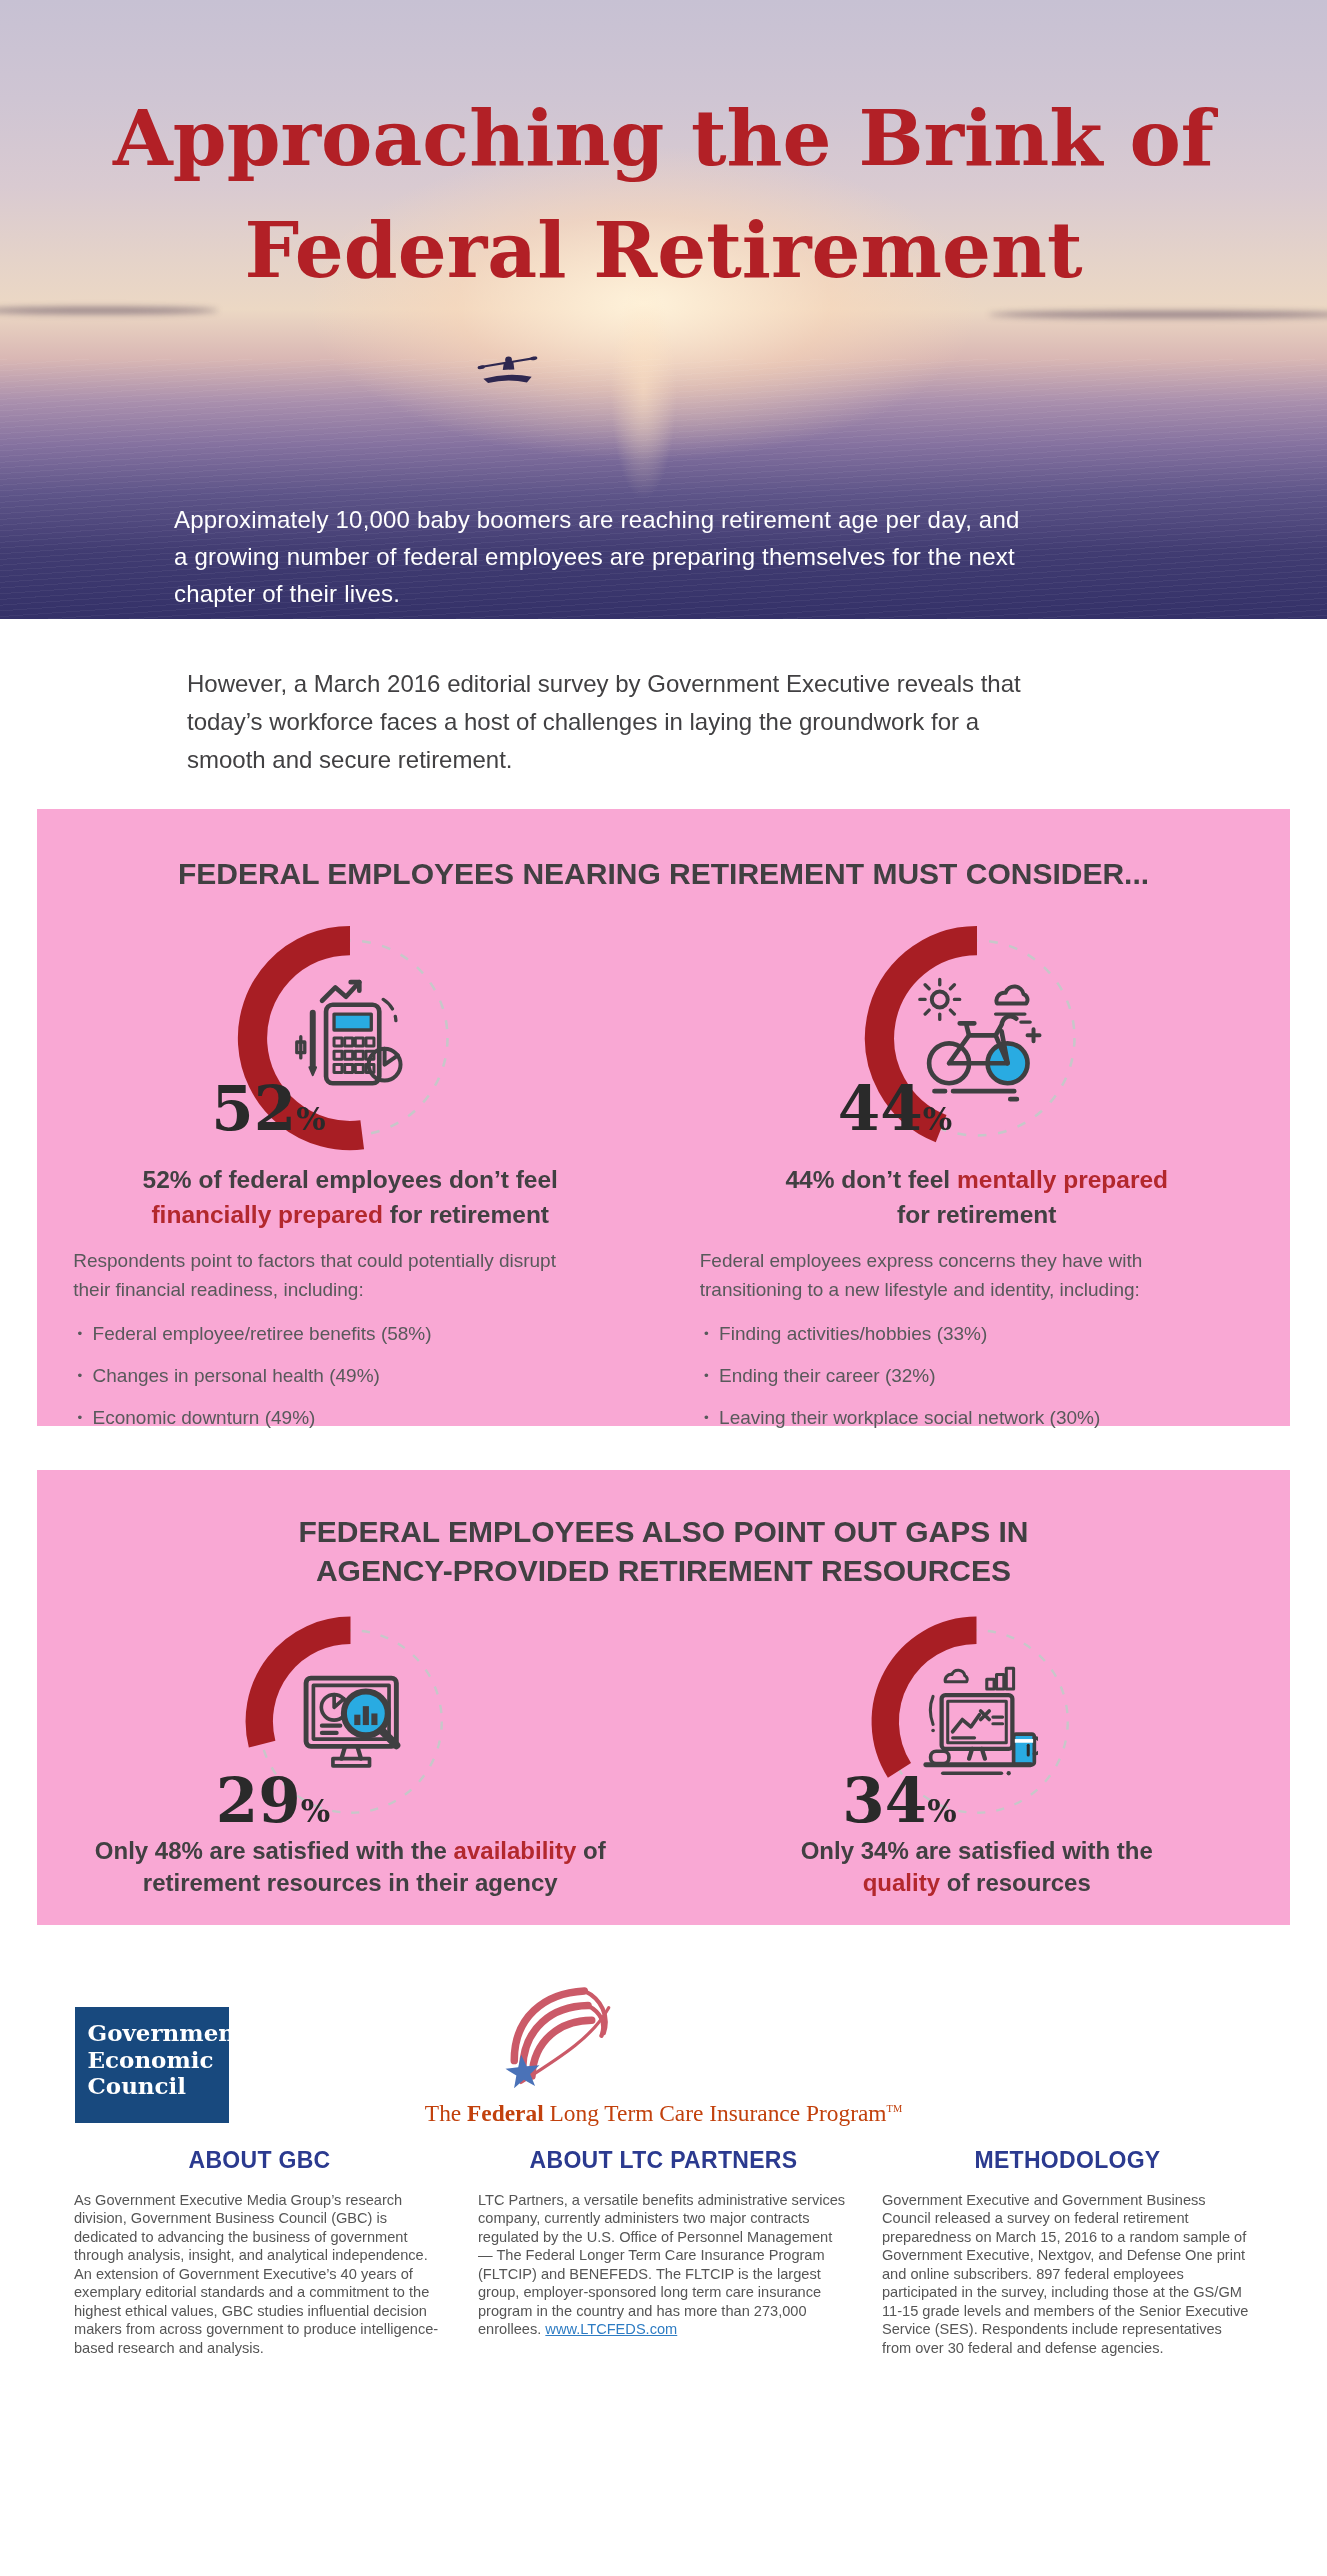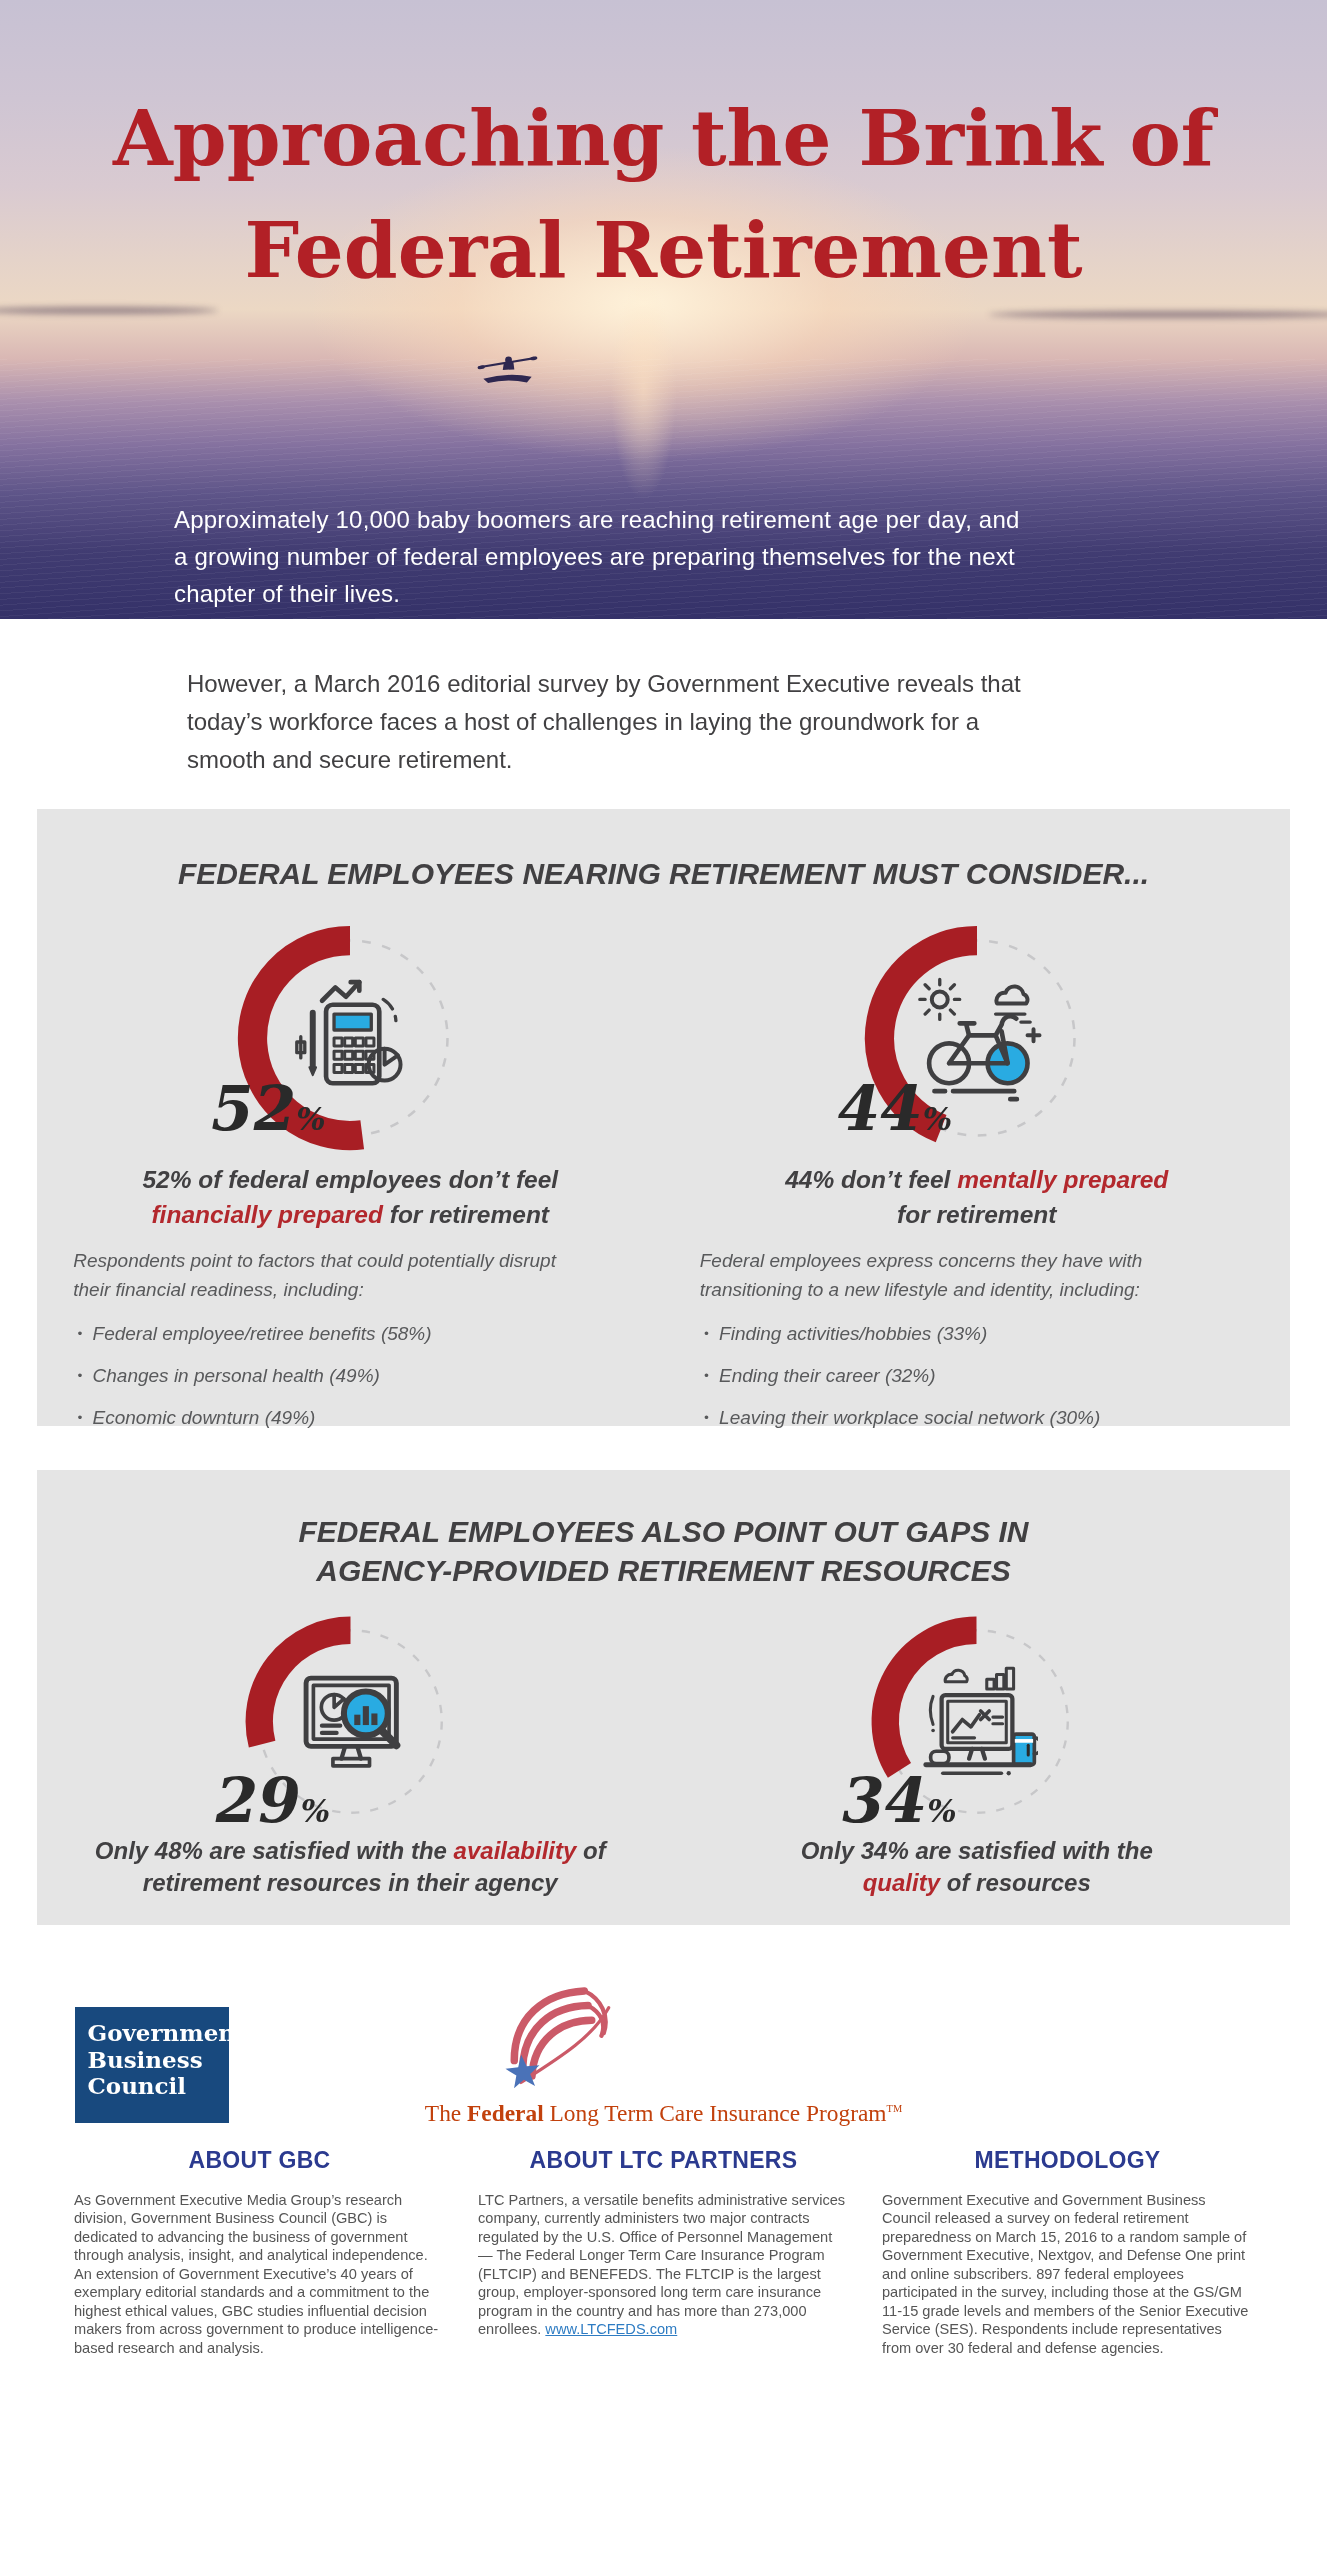--- a/index.html
+++ b/index.html
@@ -30,21 +30,21 @@
   .hero-intro {
     position:absolute; left:174px; top:501px; width:1046px; z-index:3;
     color:#ffffff; font-size:24px; line-height:1.55; white-space:pre-line; letter-spacing:0.2px;
   }
 
   
   .lead-section { position:relative; height:190px; background:#ffffff; }
   .lead-text { position:absolute; left:187px; top:46px; width:1036px; color:#414042; font-size:24px; line-height:1.58; white-space:pre-line; }
 
   
-  .panel { margin:0 37px; background:#e5e5e5;font-style:italic; }
+  .panel { margin:0 37px; background:#f9a8d4; }
   .panel1 { height:617px; padding-top:45px; }
   .panel2 { height:455px; padding-top:42px; margin-top:44px; }
   .section-heading { text-align:center; font-size:30px; font-weight:bold; color:#414042; line-height:1.3; }
   .gauges-row { display:flex; margin-top:28px; }
   .gauges-row.tight { margin-top:22px; }
   .gauge-col { flex:1; display:flex; flex-direction:column; align-items:center; }
   .gauge { position:relative; }
   .gauge.big { width:234px; height:234px; }
   .gauge.small { width:219px; height:219px; }
   .gauge-svg { width:100%; height:100%; display:block; }
@@ -334,21 +334,21 @@
     </div>
   </section>
 
   <div class="gap2"></div>
 
 
   <footer class="footer">
 
     <div class="gbc-logo">
       <div>Government</div>
-      <div>Business</div>
+      <div>Economic</div>
       <div>Council</div>
     </div>
 
     <svg class="flag-svg" viewBox="0 0 260 220">
       <g transform="rotate(-6 130 110)" fill="none" stroke="#cb5a68" stroke-linecap="round">
         <path d="M52,150 C60,70 120,30 196,34" stroke-width="14"></path>
         <path d="M66,166 C76,92 132,56 200,62" stroke-width="14"></path>
         <path d="M82,182 C92,116 146,84 204,90" stroke-width="14"></path>
         <path d="M196,34 C226,52 238,86 224,116" stroke-width="8"></path>
         <path d="M200,62 C224,78 230,100 219,121" stroke-width="8"></path>

